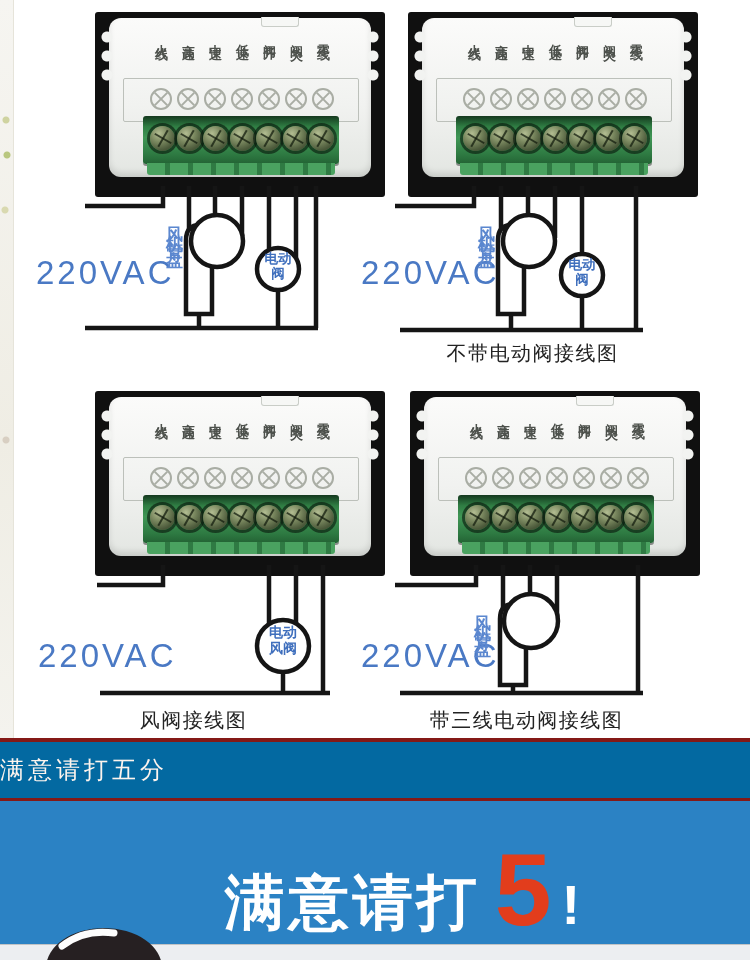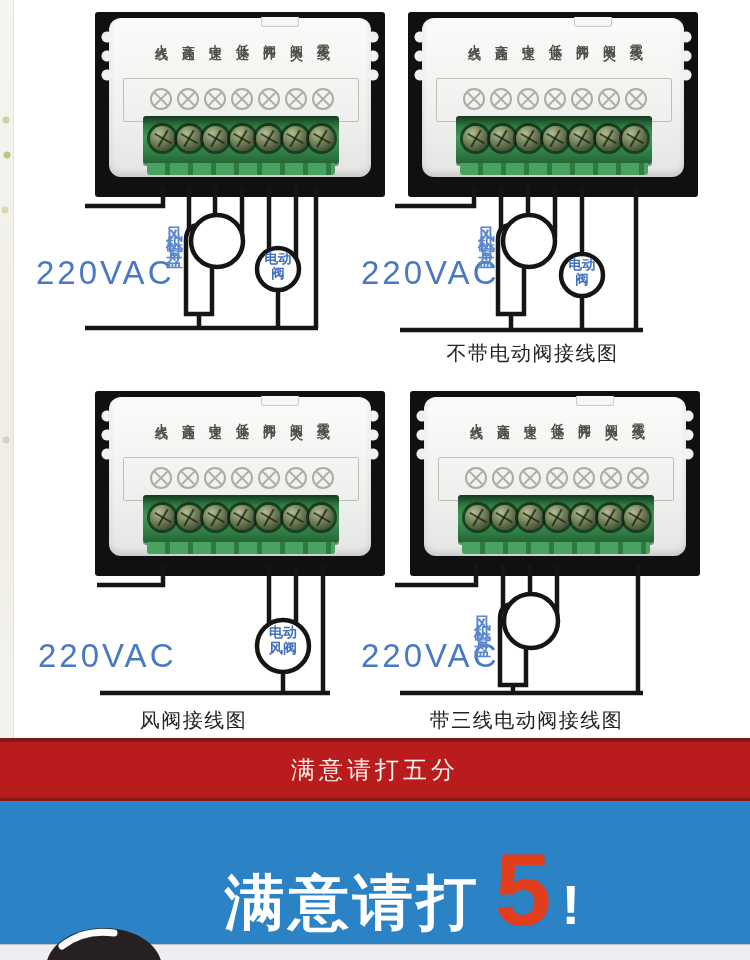--- a/index.html
+++ b/index.html
@@ -55,23 +55,23 @@
   .wires{position:absolute;left:0;top:0;}
   .vac{position:absolute;font-size:33px;color:#4a79c4;letter-spacing:3px;font-weight:400;}
   .fan{position:absolute;writing-mode:vertical-rl;text-orientation:upright;line-height:24px;
        letter-spacing:8px;font-size:17px;font-weight:700;color:#5b87cf;}
   .valve{position:absolute;width:56px;text-align:center;color:#3f6fbd;font-weight:700;
          font-size:13.5px;line-height:15px;}
   .valve.big{font-size:14px;line-height:16px;}
   .caption{position:absolute;left:0;right:0;text-align:center;font-size:20px;color:#232323;
            letter-spacing:1.5px;font-weight:500;}
   
-  .red-banner{position:absolute;left:0;top:738px;width:750px;height:65px;background:#b91c1c;
+  .red-banner{position:absolute;left:0;top:738px;width:750px;height:65px;background:#0369a1;
       border-top:4px solid #841917;border-bottom:5px solid #841917;box-sizing:border-box;
-      display:flex;align-items:center;justify-content:center;}
+      display:flex;align-items:center;}
   .red-banner span{color:#fdf4ee;font-size:24px;letter-spacing:4px;font-weight:500;}
   .blue-banner{position:absolute;left:0;top:801px;width:750px;height:143px;background:#2b82c4;
       display:flex;align-items:flex-end;justify-content:center;padding-bottom:11px;
       box-sizing:border-box;}
   .bb-text{display:flex;align-items:flex-end;margin-left:55px;}
   .bb-cn{color:#fff;font-size:60px;font-weight:900;letter-spacing:4px;line-height:1;}
   .bb-5{color:#e23d1c;font-size:102px;font-weight:900;line-height:.82;margin:0 2px 0 14px;}
   .bb-ex{color:#fff;font-size:56px;font-weight:900;line-height:1;margin-left:8px;}
   .bottom-strip{position:absolute;left:0;top:944px;width:750px;height:16px;background:#eceef1;
       border-top:1px solid rgba(0,0,0,.18);}

